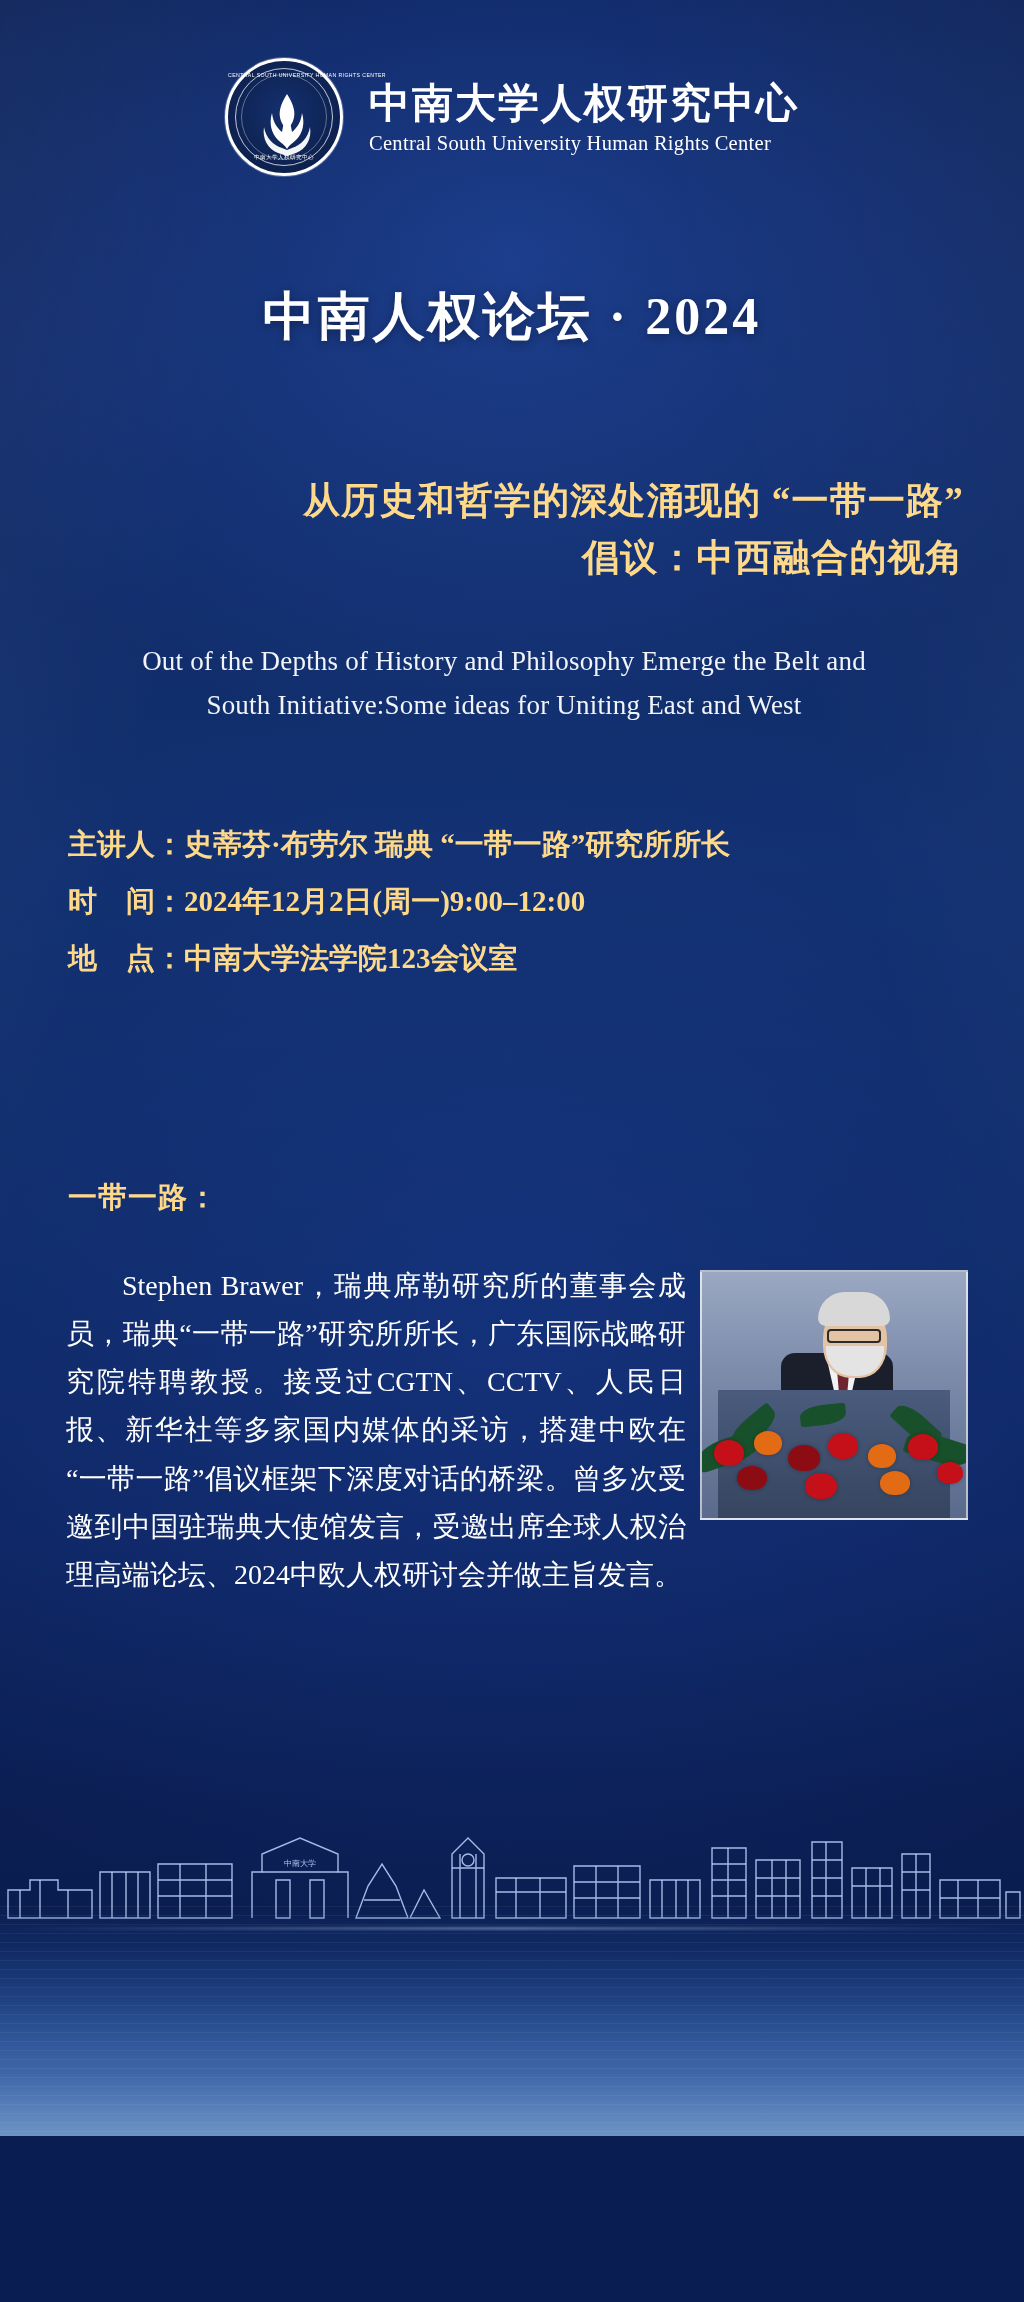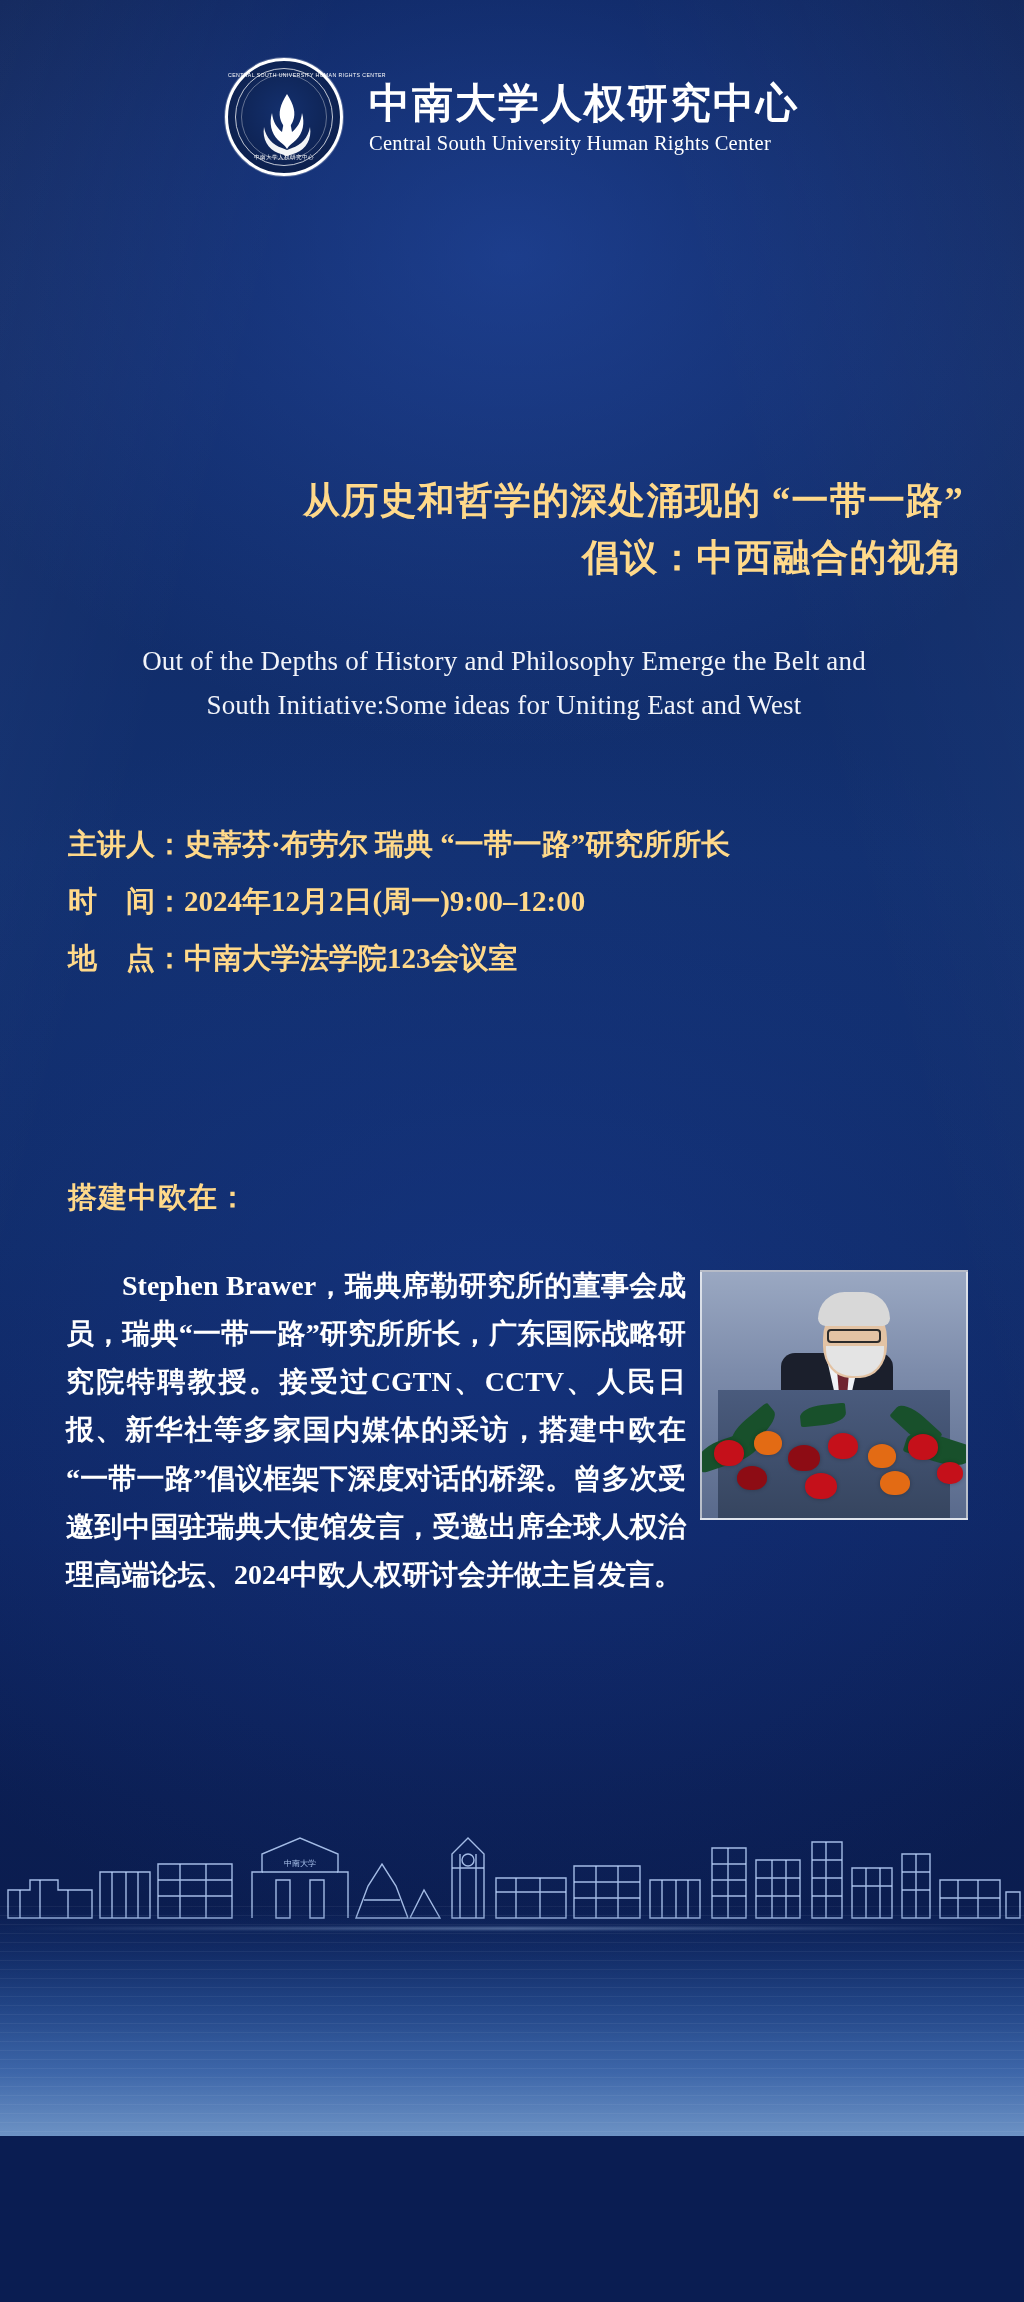--- a/index.html
+++ b/index.html
@@ -150,21 +150,21 @@
     font-weight: bold;
     color: #ffd98a;
     letter-spacing: 1px;
   }
 
   .bio-body {
     position: absolute;
     top: 1262px; left: 66px; right: 56px;
     font-family: "Liberation Serif", serif;
     font-size: 28px;
-    font-weight: bold;
+    font-weight: normal;
     color: #ffffff;
     line-height: 1.72;
     text-align: justify;
     text-indent: 56px;
   }
   .photo {
     float: right;
     width: 268px;
     height: 250px;
     margin: 8px 0 6px 14px;
@@ -284,37 +284,38 @@
         <path d="M44 52 C41 62 43 72 50 79 C54 83 57 84 59 88 C61 84 64 83 68 79 C75 72 77 62 74 52 C73 61 69 67 64 71 C63 64 61 58 59 54 C57 58 55 64 54 71 C49 67 45 61 44 52 Z" fill="#ffffff"></path>
         <path d="M36 66 C34 78 40 88 50 92 L59 95 L68 92 C78 88 84 78 82 66 C80 77 73 84 64 87 L59 89 L54 87 C45 84 38 77 36 66 Z" fill="#ffffff" opacity="0.95"></path>
       </svg>
     </div>
     <div class="titleblock">
       <div class="org-cn">中南大学人权研究中心</div>
       <div class="org-en">Central South University Human Rights Center</div>
     </div>
   </div>
 
+  <div class="forum-title">中南人权论坛 · 2024</div>
 
   <div class="lecture-cn">
     <div>从历史和哲学的深处涌现的 “一带一路”</div>
     <div>倡议：中西融合的视角</div>
   </div>
   <div class="lecture-en">
     <div>Out of the Depths of History and Philosophy Emerge the Belt and</div>
     <div>South Initiative:Some ideas for Uniting East and West</div>
   </div>
 
   <div class="info">
     <div class="info-line">主讲人：史蒂芬·布劳尔 瑞典 “一带一路”研究所所长</div>
     <div class="info-line">时　间：2024年12月2日(周一)9:00–12:00</div>
     <div class="info-line">地　点：中南大学法学院123会议室</div>
   </div>
 
-  <div class="bio-head">搭建中欧在：</div>
+  <div class="bio-head">一带一路：</div>
 
   <div class="bio-body">
     <div class="photo">
       <div class="wall"></div>
       <div class="suit"></div>
       <div class="shirt"></div>
       <div class="tie"></div>
       <div class="person-head"></div>
       <div class="hair"></div>
       <div class="glasses"></div>

